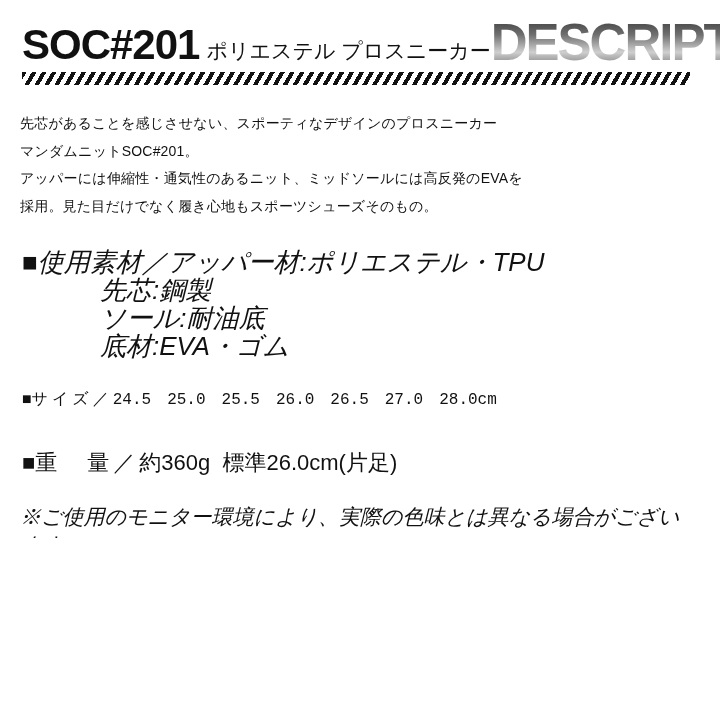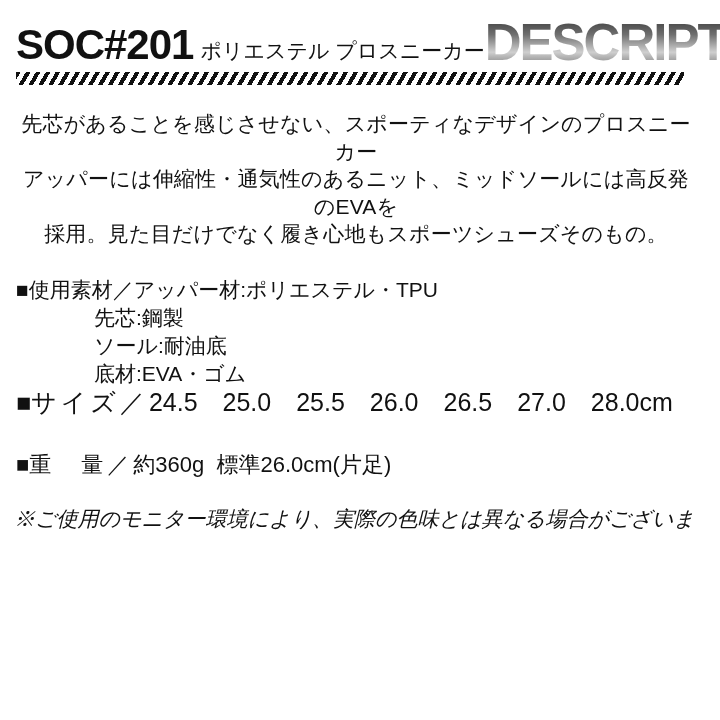--- a/index.html
+++ b/index.html
@@ -1,21 +1,21 @@
 <!DOCTYPE html>
 <html><head>
 <meta charset="utf-8">
 <style>
   html, body { margin: 0; padding: 0; background: #ffffff; }
   .page {
     position: relative;
     width: 720px;
     height: 538px;
     box-sizing: border-box;
-    padding: 22px 22px 0 16px;
+    padding: 22px 22px 0 22px;
     background: #ffffff;
     color: #111111;
     font-family: "Liberation Sans", sans-serif;
     overflow: hidden;
   }
 
   
   .header {
     display: flex;
     align-items: flex-end;
@@ -54,35 +54,34 @@
     margin-top: 8px;
     width: 668px;
     height: 13px;
     background: repeating-linear-gradient(120deg, #111111 0px, #111111 4px, transparent 4px, transparent 8.6px);
   }
 
   
   .desc {
     margin-top: 25px;
     margin-left: -2px;
-    font-size: 21px;
+    font-size: 14px;
     line-height: 27.5px;
     letter-spacing: 0.2px;
-    text-align: center;
   }
 
   
-  .materials { margin-top: 28px; font-size: 21px; line-height: 28px; }
+  .materials { margin-top: 28px; font-size: 26px; line-height: 28px; font-style: italic; }
   .spec-line { white-space: nowrap; }
   .spec-cont { margin-left: 78px; }
   .bullet { letter-spacing: 0; }
   .spec-label-spaced { letter-spacing: 4px; }
   .spec-value { white-space: pre-wrap; }
 
-  .size-row  { font-size: 25px; line-height: 28px; }
+  .size-row  { margin-top: 26px; font-size: 16px; line-height: 28px; font-family: Liberation Mono, monospace; }
   .weight-row{ margin-top: 35px; font-size: 22px; line-height: 28px; }
   .width-row { margin-top: 40px; font-size: 22px; line-height: 28px; }
 
   
   .notes {
     margin-top: 26px;
     margin-left: -2px;
     font-size: 21px;
     line-height: 28px;
   }
@@ -96,20 +95,21 @@
   <header class="header">
     <span class="model">SOC#201</span>
     <span class="subtitle">ポリエステル プロスニーカー</span>
     <span class="big-title">DESCRIPTION</span>
   </header>
 
   <div class="stripes"></div>
 
   <section class="desc">
     <div class="desc-line">先芯があることを感じさせない、スポーティなデザインのプロスニーカー</div>
+    <div class="desc-line">マンダムニットSOC#201。</div>
     <div class="desc-line">アッパーには伸縮性・通気性のあるニット、ミッドソールには高反発のEVAを</div>
     <div class="desc-line">採用。見た目だけでなく履き心地もスポーツシューズそのもの。</div>
   </section>
 
   <section class="materials">
     <div class="spec-line">
       <span class="bullet">■</span><span>使用素材／</span><span class="spec-value">アッパー材:ポリエステル・TPU</span>
     </div>
     <div class="spec-cont">先芯:鋼製</div>
     <div class="spec-cont">ソール:耐油底</div>

